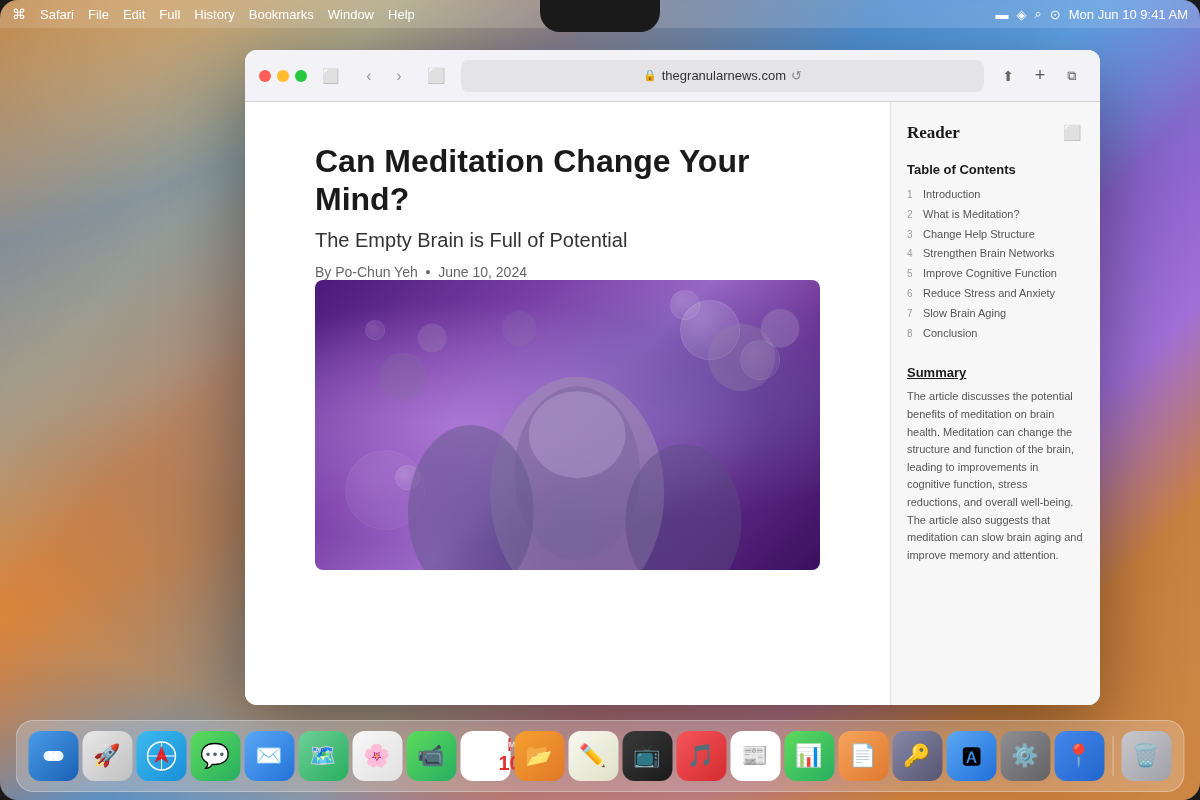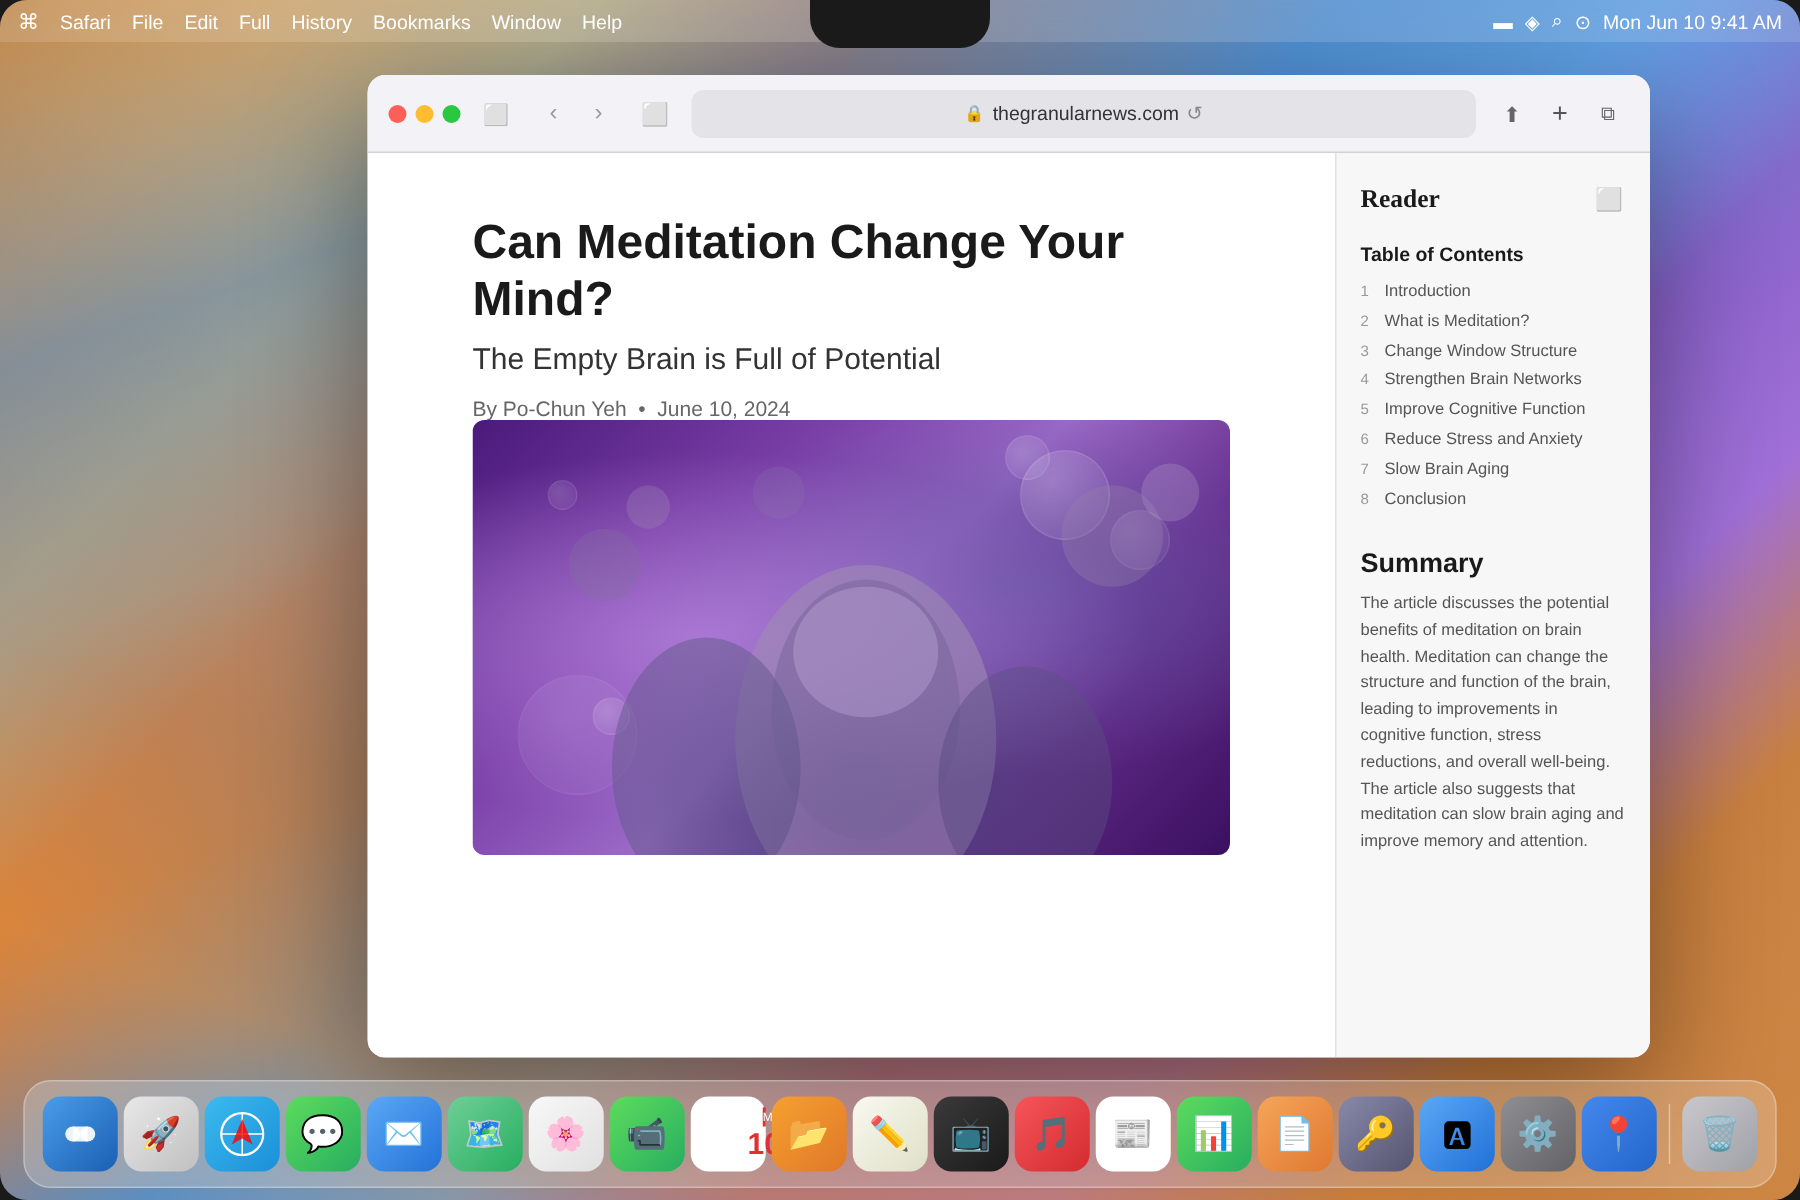--- a/index.html
+++ b/index.html
@@ -356,24 +356,25 @@
     }
 
     .toc-num {
       color: #999;
       font-size: 10px;
       min-width: 12px;
       margin-top: 1px;
     }
 
     .summary-title {
-      font-size: 18px;
+      font-size: 13px;
       font-weight: 600;
       color: #1a1a1a;
       margin-bottom: 8px;
+      text-decoration: underline;
     }
 
     .summary-text {
       font-size: 11px;
       color: #555;
       line-height: 1.6;
     }
 
     
     .dock {
@@ -553,21 +554,21 @@
           <li class="toc-item">
             <span class="toc-num">1</span>
             <span>Introduction</span>
           </li>
           <li class="toc-item">
             <span class="toc-num">2</span>
             <span>What is Meditation?</span>
           </li>
           <li class="toc-item">
             <span class="toc-num">3</span>
-            <span>Change Window Structure</span>
+            <span>Change Help Structure</span>
           </li>
           <li class="toc-item">
             <span class="toc-num">4</span>
             <span>Strengthen Brain Networks</span>
           </li>
           <li class="toc-item">
             <span class="toc-num">5</span>
             <span>Improve Cognitive Function</span>
           </li>
           <li class="toc-item">

